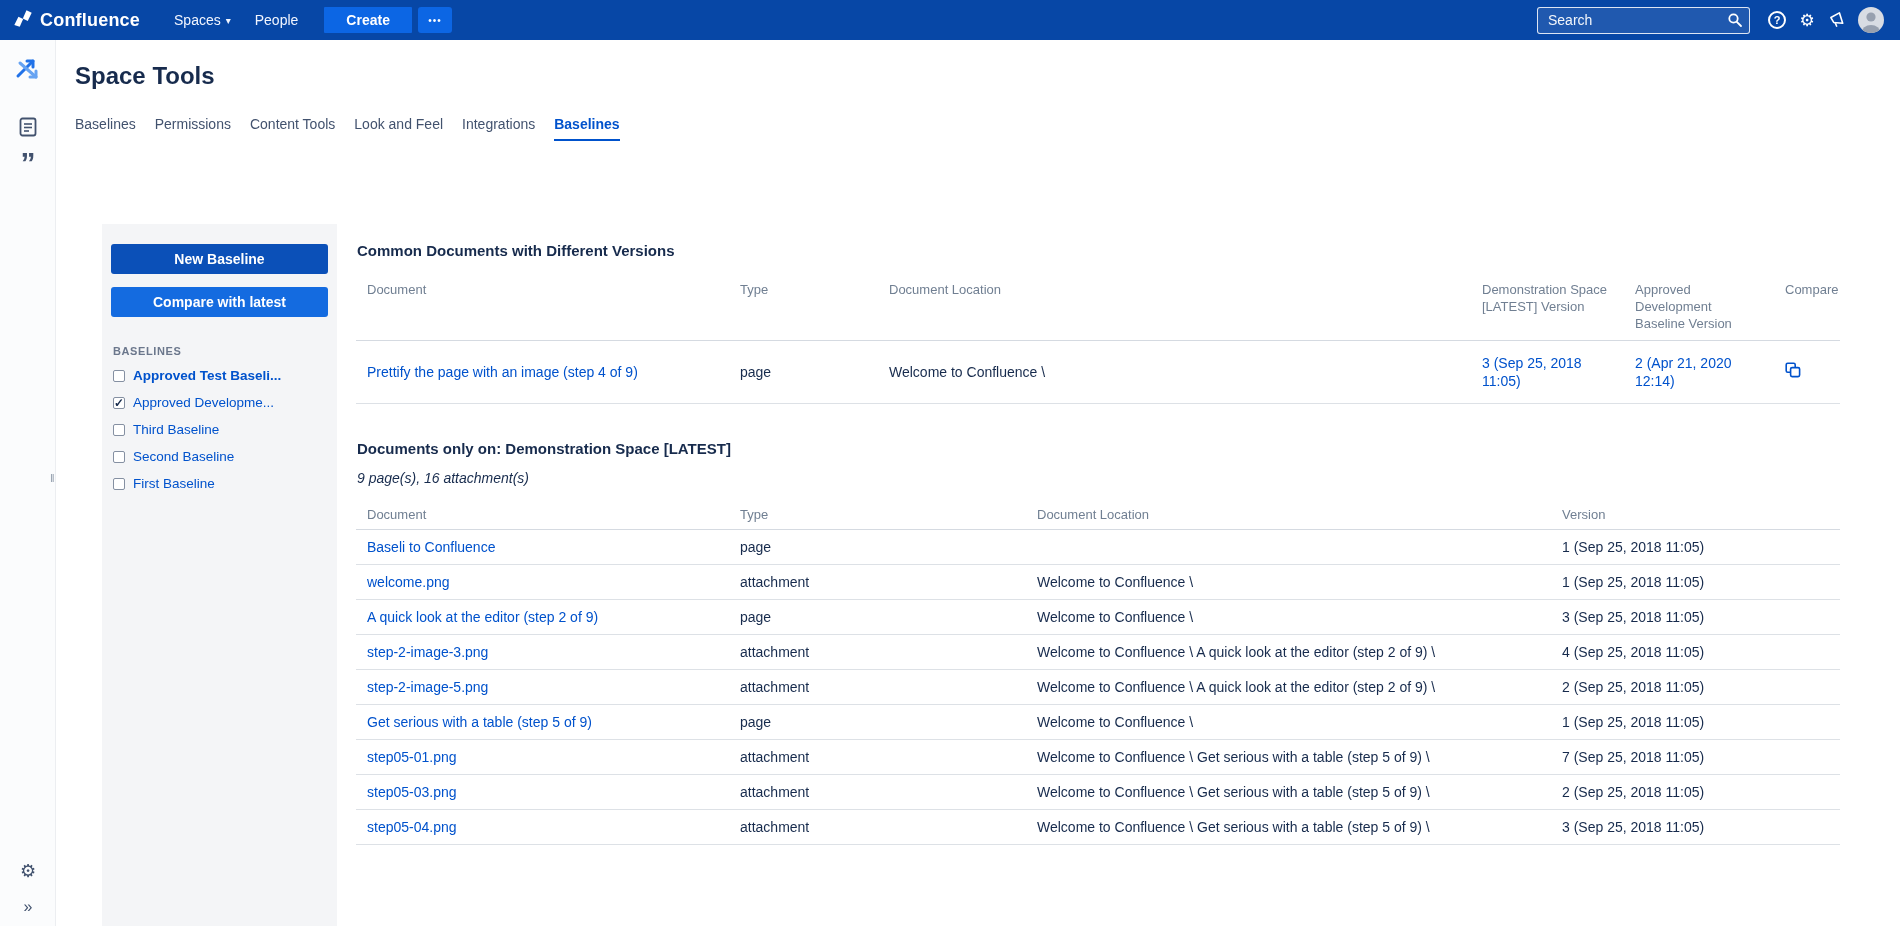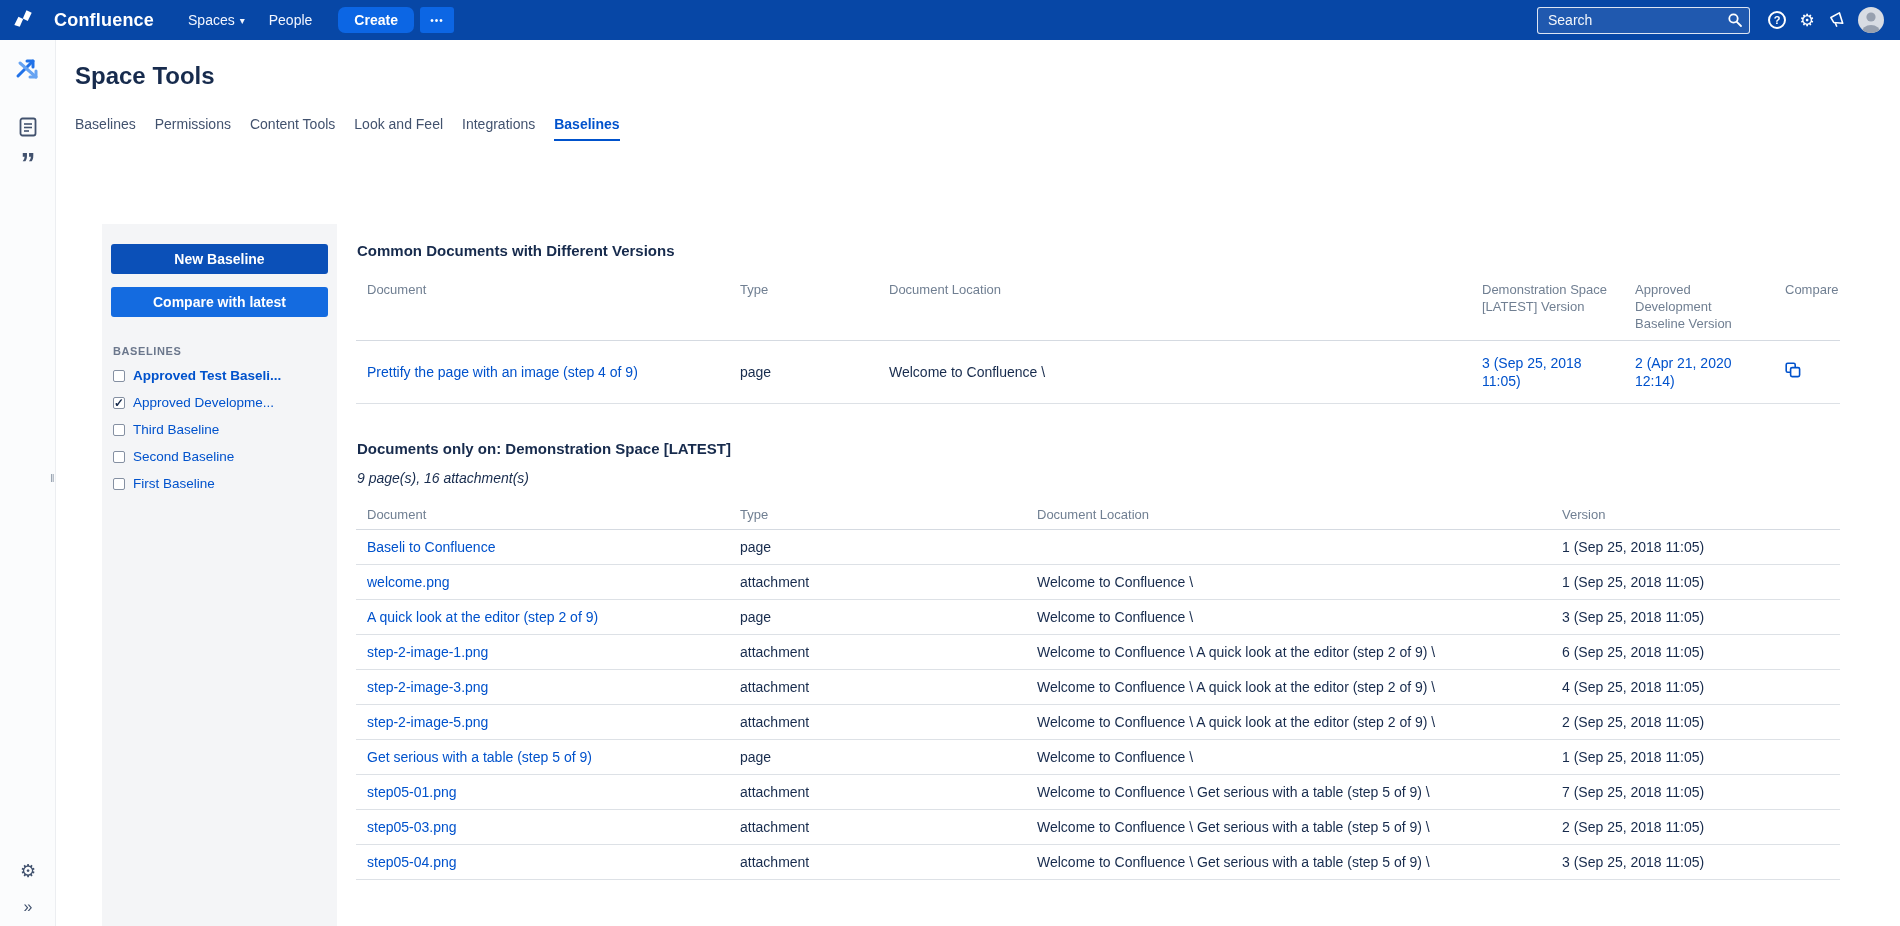--- a/index.html
+++ b/index.html
@@ -10,26 +10,26 @@
     position:relative; overflow:hidden;
   }
   a { text-decoration:none; cursor:pointer; }
 
   
   .topnav {
     position:absolute; top:0; left:0; width:100%; height:40px;
     background:#0747A6; display:flex; align-items:center;
     padding:0 16px 0 12px; z-index:10;
   }
-  .brand { display:flex; align-items:center; gap:20px; margin-right:22px; cursor:pointer;justify-content:center; }
+  .brand { display:flex; align-items:center; gap:6px; margin-right:22px; cursor:pointer;justify-content:center; }
   .brand-name { color:#fff; font-size:18px; font-weight:bold; letter-spacing:.2px; }
   .nav-item { color:#F2F6FF; font-size:14px; margin:0 12px; display:flex; align-items:center; gap:5px; cursor:pointer; }
   .chev { font-size:10px; color:#F2F6FF; }
   .create-btn {
-    margin-left:14px; height:26px; padding:0 16px; border:none; border-radius:7px;
+    margin-left:14px; height:26px; padding:0 22px; border:none; border-radius:1px;
     background:#0C66E4; color:#fff; font-size:14px; font-weight:bold;
     font-family:inherit; cursor:pointer;
   }
   .more-btn {
     margin-left:6px; height:26px; width:34px; border:none; border-radius:3px;
     background:#0C66E4; color:#fff; font-size:10px; letter-spacing:1px;
     font-family:inherit; cursor:pointer;
   }
   .nav-spacer { flex:1; }
   .search-wrap { position:relative; width:213px; height:27px; margin-right:12px; }
@@ -320,26 +320,20 @@
             <td>Welcome to Confluence \</td>
             <td>1 (Sep 25, 2018 11:05)</td>
           </tr>
           <tr>
             <td><a class="doclink">A quick look at the editor (step 2 of 9)</a></td>
             <td>page</td>
             <td>Welcome to Confluence \</td>
             <td>3 (Sep 25, 2018 11:05)</td>
           </tr>
           <tr>
-            <td><a class="doclink">step-2-image-1.png</a></td>
-            <td>attachment</td>
-            <td>Welcome to Confluence \ A quick look at the editor (step 2 of 9) \</td>
-            <td>6 (Sep 25, 2018 11:05)</td>
-          </tr>
-          <tr>
             <td><a class="doclink">step-2-image-3.png</a></td>
             <td>attachment</td>
             <td>Welcome to Confluence \ A quick look at the editor (step 2 of 9) \</td>
             <td>4 (Sep 25, 2018 11:05)</td>
           </tr>
           <tr>
             <td><a class="doclink">step-2-image-5.png</a></td>
             <td>attachment</td>
             <td>Welcome to Confluence \ A quick look at the editor (step 2 of 9) \</td>
             <td>2 (Sep 25, 2018 11:05)</td>

